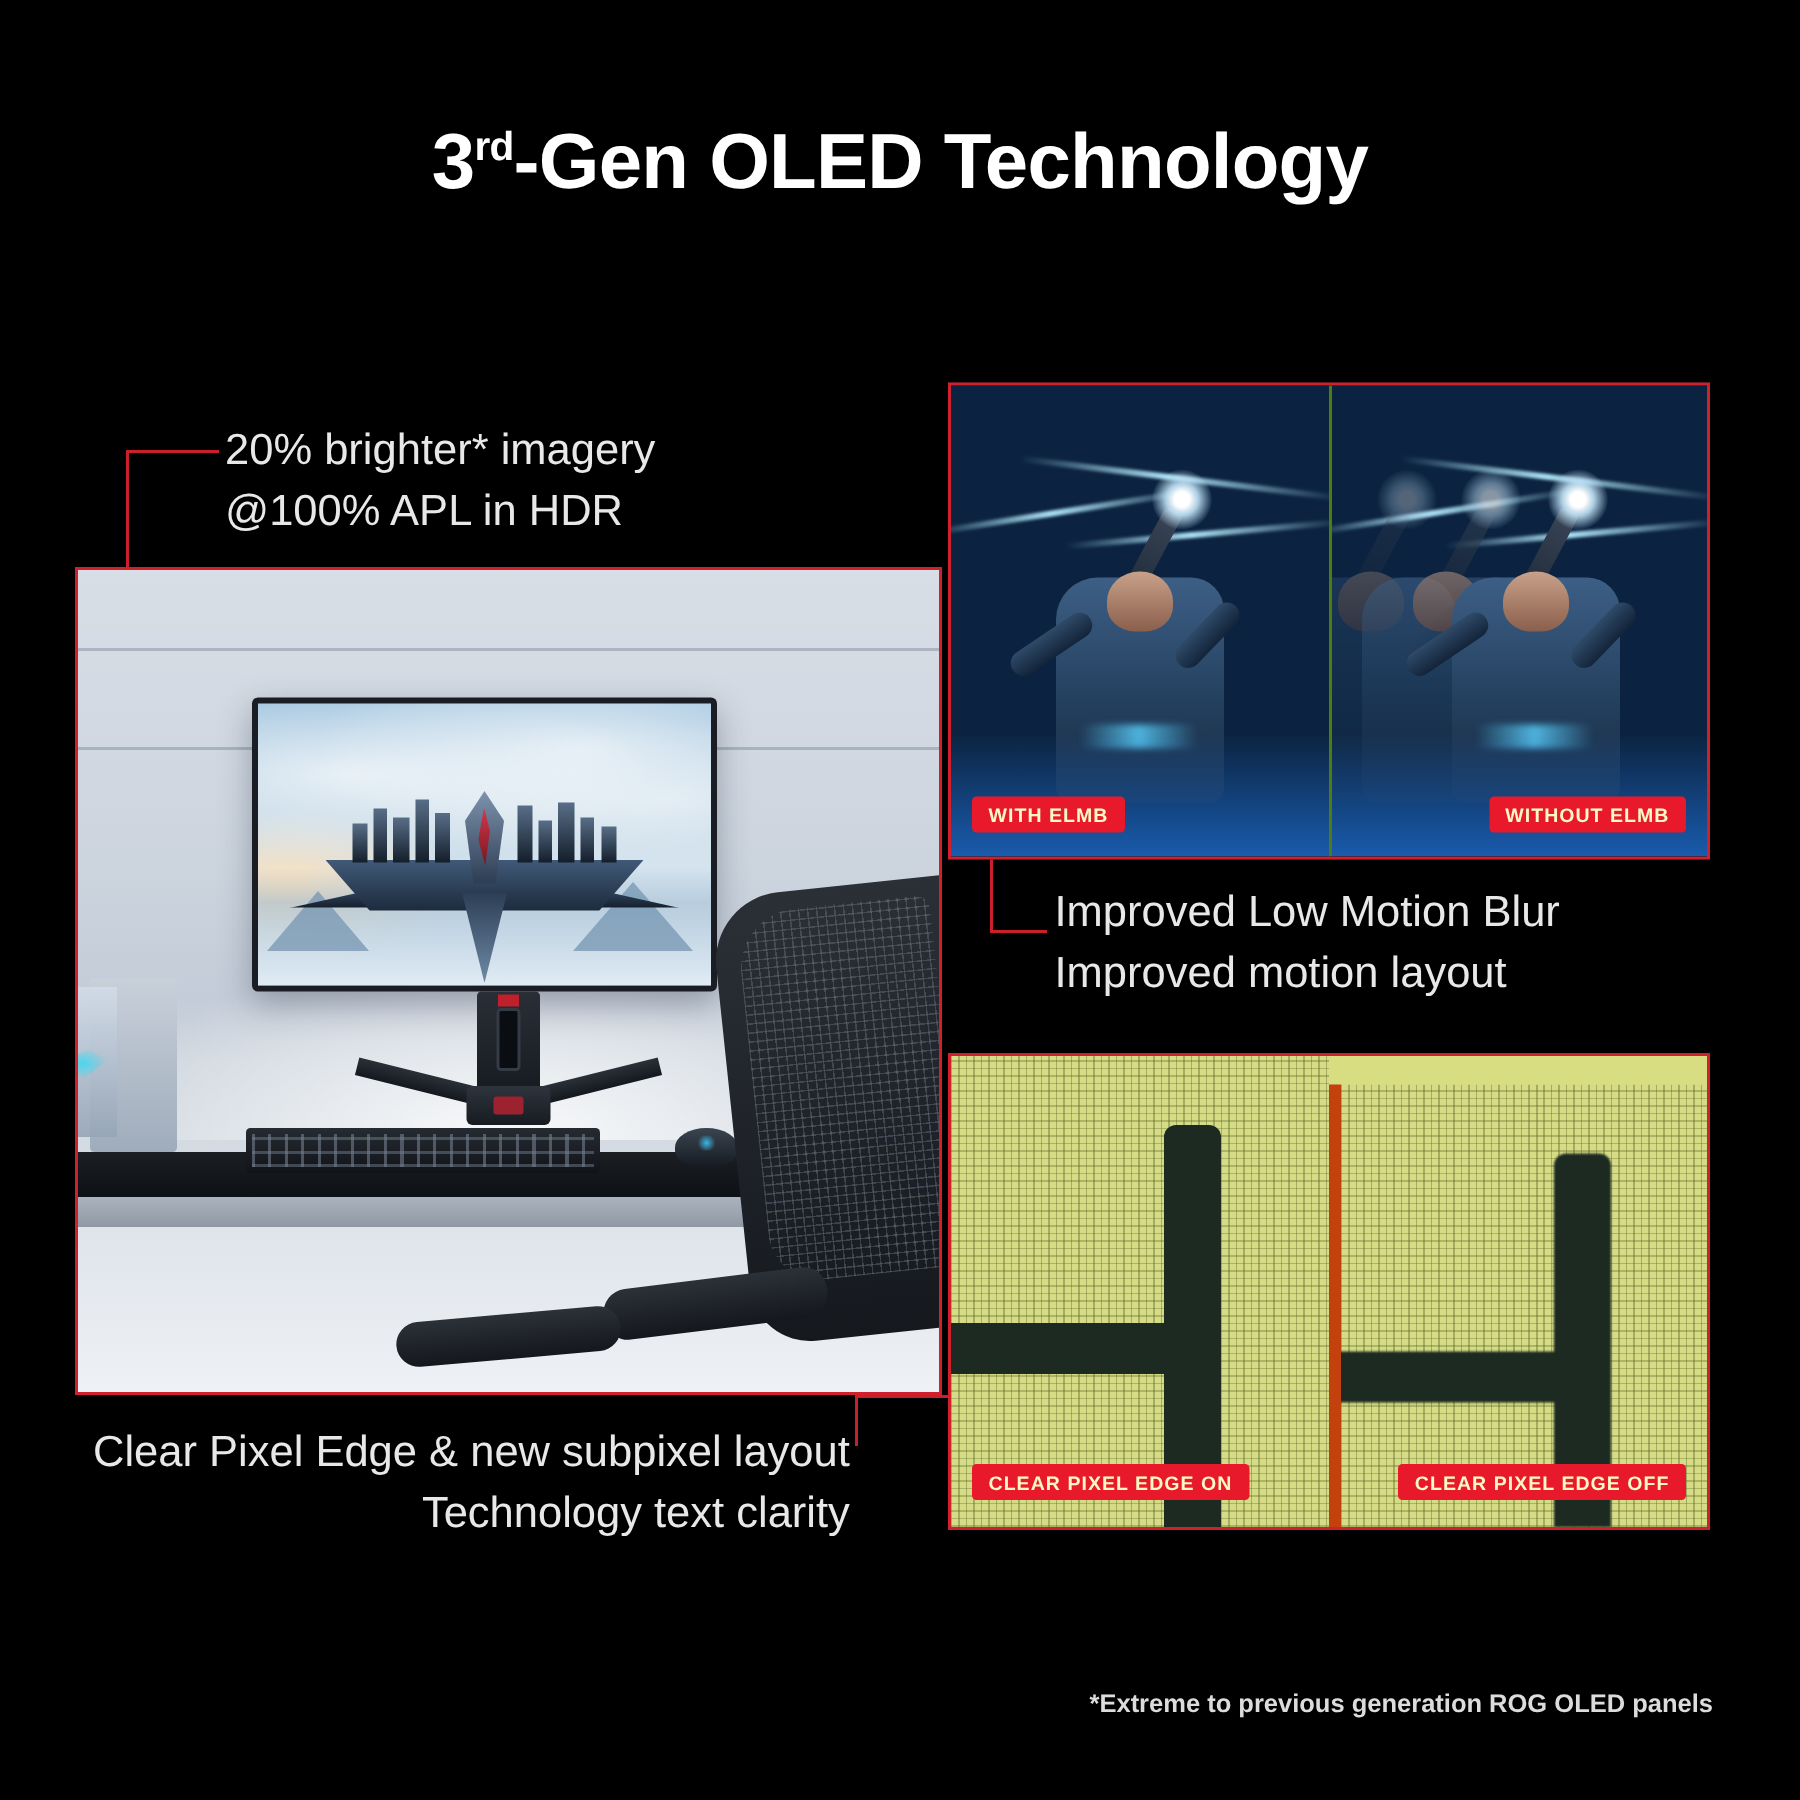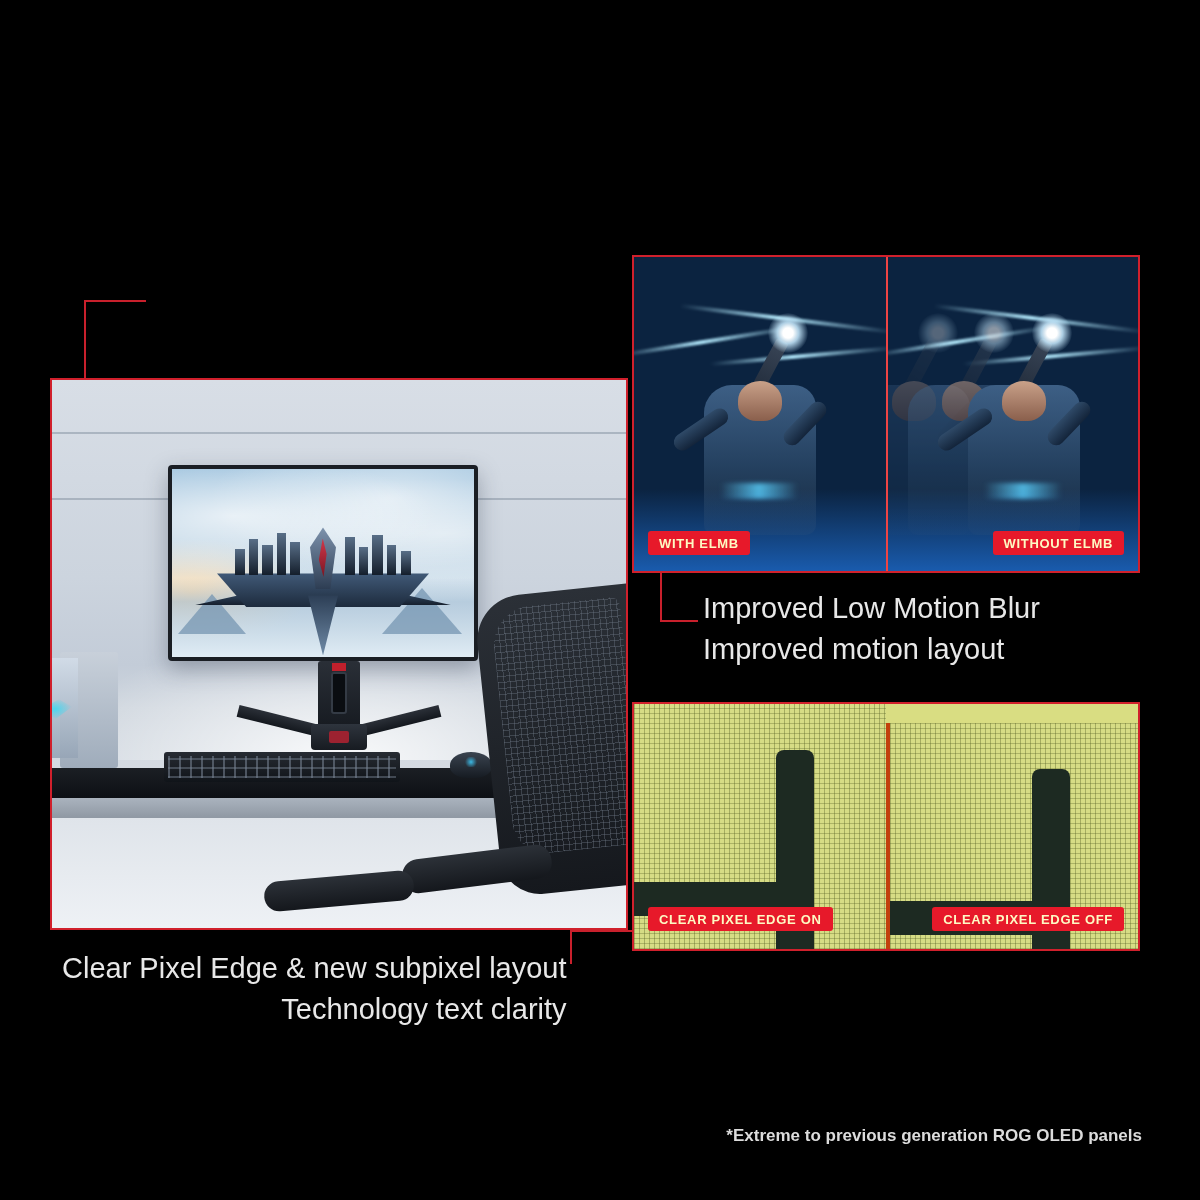--- a/index.html
+++ b/index.html
@@ -301,21 +301,21 @@
   
   #elmb-panel {
     left: 632px;
     top: 255px;
     width: 508px;
     height: 318px;
     background: #081627;
   }
   .cmp { position: absolute; inset: 0; display: flex; }
   .cmp-half { position: relative; flex: 1 1 50%; overflow: hidden; }
-  .cmp-half + .cmp-half { border-left: 2px solid #ef4444; }
+  .cmp-half + .cmp-half { border-left: 2px solid #4d7c0f; }
   .game-bg {
     position: absolute; inset: 0;
     background:
       radial-gradient(ellipse at 50% 18%, rgba(70,150,210,0.55), rgba(10,35,62,0) 65%),
       linear-gradient(180deg,#0c2642 0%, #0a2votre 0%, #0b2340 45%, #081a31 100%);
     background-color: #0b2340;
   }
   .bolt {
     position: absolute;
     height: 4px;
@@ -382,28 +382,28 @@
     text-transform: uppercase;
   }
   .badge-elmb-on    { left: 14px;  bottom: 16px; }
   .badge-elmb-off   { right: 14px; bottom: 16px; }
 
   
   #cpe-panel {
     left: 632px;
     top: 702px;
     width: 508px;
-    height: 249px;
+    height: 318px;
     background: #d9dd82;
   }
   .grid-half {
     position: relative; flex: 1 1 50%; overflow: hidden;
     background: #d6dc85;
   }
-  .grid-half + .grid-half { border-left: 4px solid #c2410c; margin-top: 19px; }
+  .grid-half + .grid-half { border-left: 8px solid #c2410c; margin-top: 19px; }
   .subpix {
     position: absolute; inset: 0;
     background-image:
       repeating-linear-gradient(90deg, rgba(90,100,40,0.40) 0 1px, rgba(0,0,0,0) 1px 5px),
       repeating-linear-gradient(0deg,  rgba(90,100,40,0.34) 0 1px, rgba(0,0,0,0) 1px 5px);
   }
   .stroke-v {
     position: absolute;
     background: #1d2a22;
     border-radius: 8px 8px 0 0;
@@ -426,24 +426,31 @@
     font-size: 17px;
     font-weight: bold;
     white-space: nowrap;
   }
 </style>
 </head>
 <body>
 
 <div class="page">
 
+  <div class="title">
+    <span>3</span><sup>rd</sup><span>-Gen OLED Technology</span>
+  </div>
 
   <div class="conn-h" style="left:84px; top:300px; width:62px;"></div>
   <div class="conn-v" style="left:84px; top:300px; height:80px;"></div>
 
+  <div class="callout callout-brightness">
+    <div class="l1">20% brighter* imagery</div>
+    <div class="l2">@100% APL in HDR</div>
+  </div>
 
   <div class="panel" id="desk-panel">
     <div class="room"></div>
     <div class="wall-line a"></div>
     <div class="wall-line b"></div>
     <div class="wall-glow"></div>
 
     <div class="desk-top"></div>
     <div class="desk-edge"></div>
     <div class="floor"></div>

